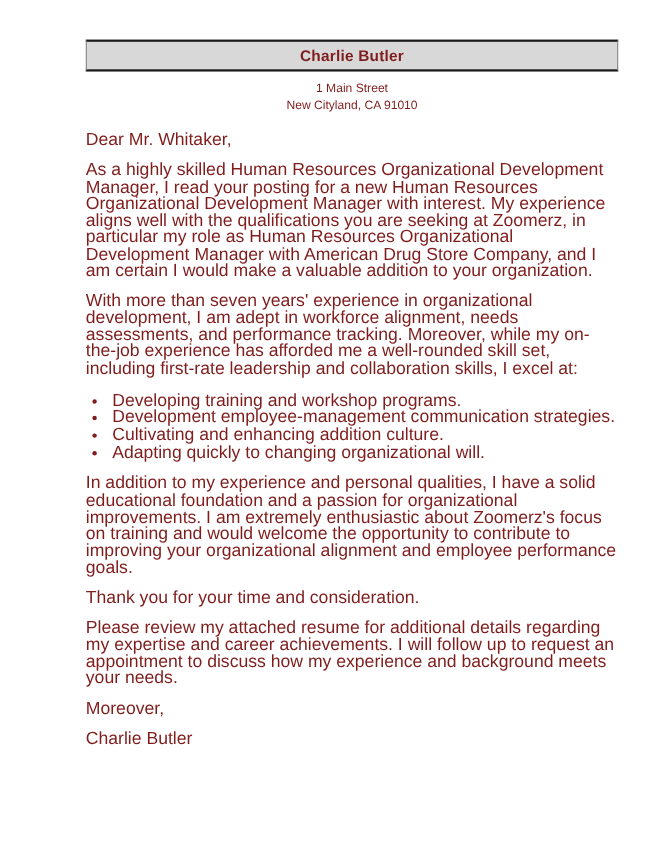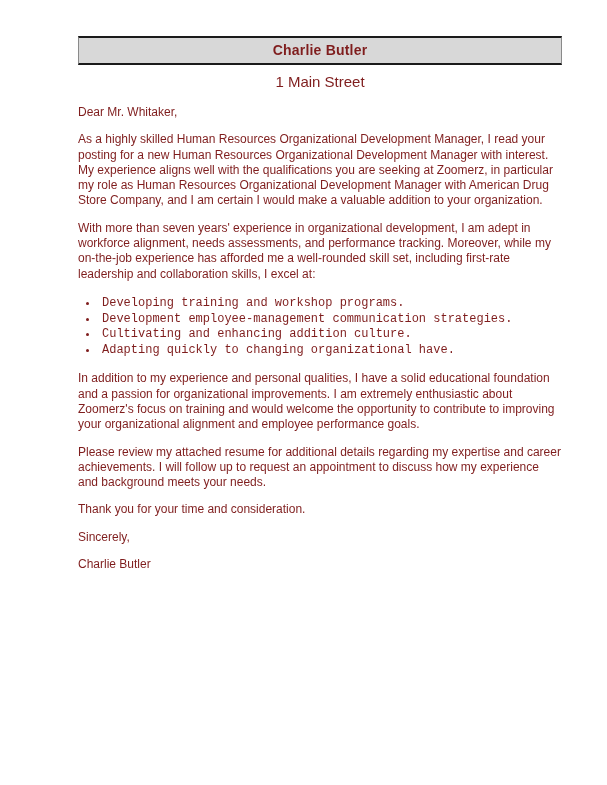--- a/index.html
+++ b/index.html
@@ -26,40 +26,39 @@
     border-left: 1px solid #8a8a8a;
     border-right: 1px solid #8a8a8a;
     text-align: center;
     font-weight: bold;
     font-size: 14px;
     letter-spacing: 0.2px;
     padding: 4px 0 5px 0;
   }
   .address {
     text-align: center;
-    font-size: 15px;
+    font-size: 11px;
     line-height: 15px;
     margin-top: 9px;
   }
   .letter-body {
-    font-size: 12px;
+    font-size: 16px;
     line-height: 15.3px;
     margin-top: 16px;
   }
   .letter-body p {
     margin: 0 0 12px 0;
   }
   .salutation {
     margin-bottom: 12px;
   }
   ul.skills {
     list-style: disc;
     margin: 14px 0 13px 0;
     padding-left: 21px;
-    font-family: Liberation Mono, monospace;
   }
   ul.skills li {
     line-height: 15.6px;
     padding-left: 3px;
   }
   .signoff {
     margin-bottom: 0;
   }
   .signature {
     margin-top: 40px;
@@ -69,42 +68,43 @@
 <body>
 
 <div class="page">
 
   <div class="name-bar">
     <span>Charlie Butler</span>
   </div>
 
   <div class="address">
     <div>1 Main Street</div>
+    <div>New Cityland, CA 91010</div>
   </div>
 
   <div class="letter-body">
 
     <p class="salutation">Dear Mr. Whitaker,</p>
 
     <p>As a highly skilled Human Resources Organizational Development Manager, I read your posting for a new Human Resources Organizational Development Manager with interest. My experience aligns well with the qualifications you are seeking at Zoomerz, in particular my role as Human Resources Organizational Development Manager with American Drug Store Company, and I am certain I would make a valuable addition to your organization.</p>
 
     <p>With more than seven years' experience in organizational development, I am adept in workforce alignment, needs assessments, and performance tracking. Moreover, while my on-the-job experience has afforded me a well-rounded skill set, including first-rate leadership and collaboration skills, I excel at:</p>
 
     <ul class="skills">
       <li>Developing training and workshop programs.</li>
       <li>Development employee-management communication strategies.</li>
       <li>Cultivating and enhancing addition culture.</li>
-      <li>Adapting quickly to changing organizational have.</li>
+      <li>Adapting quickly to changing organizational will.</li>
     </ul>
 
     <p>In addition to my experience and personal qualities, I have a solid educational foundation and a passion for organizational improvements. I am extremely enthusiastic about Zoomerz's focus on training and would welcome the opportunity to contribute to improving your organizational alignment and employee performance goals.</p>
 
+    <p>Thank you for your time and consideration.</p>
+
     <p>Please review my attached resume for additional details regarding my expertise and career achievements. I will follow up to request an appointment to discuss how my experience and background meets your needs.</p>
 
-    <p>Thank you for your time and consideration.</p>
-
-    <p class="signoff">Sincerely,</p>
+    <p class="signoff">Moreover,</p>
 
     <p class="signature">Charlie Butler</p>
 
   </div>
 
 </div>
 
 </body></html>

